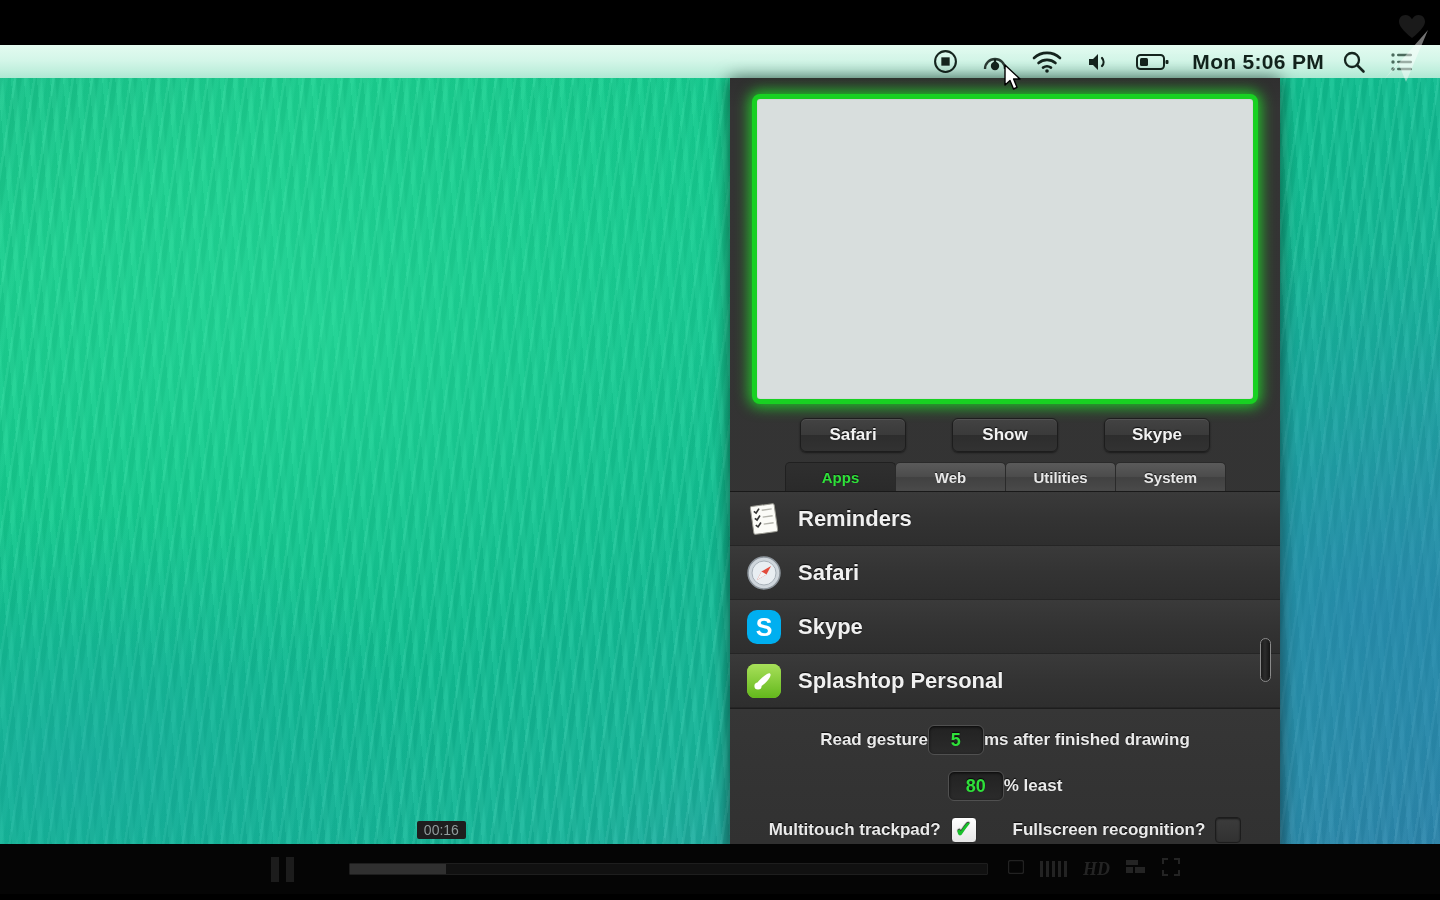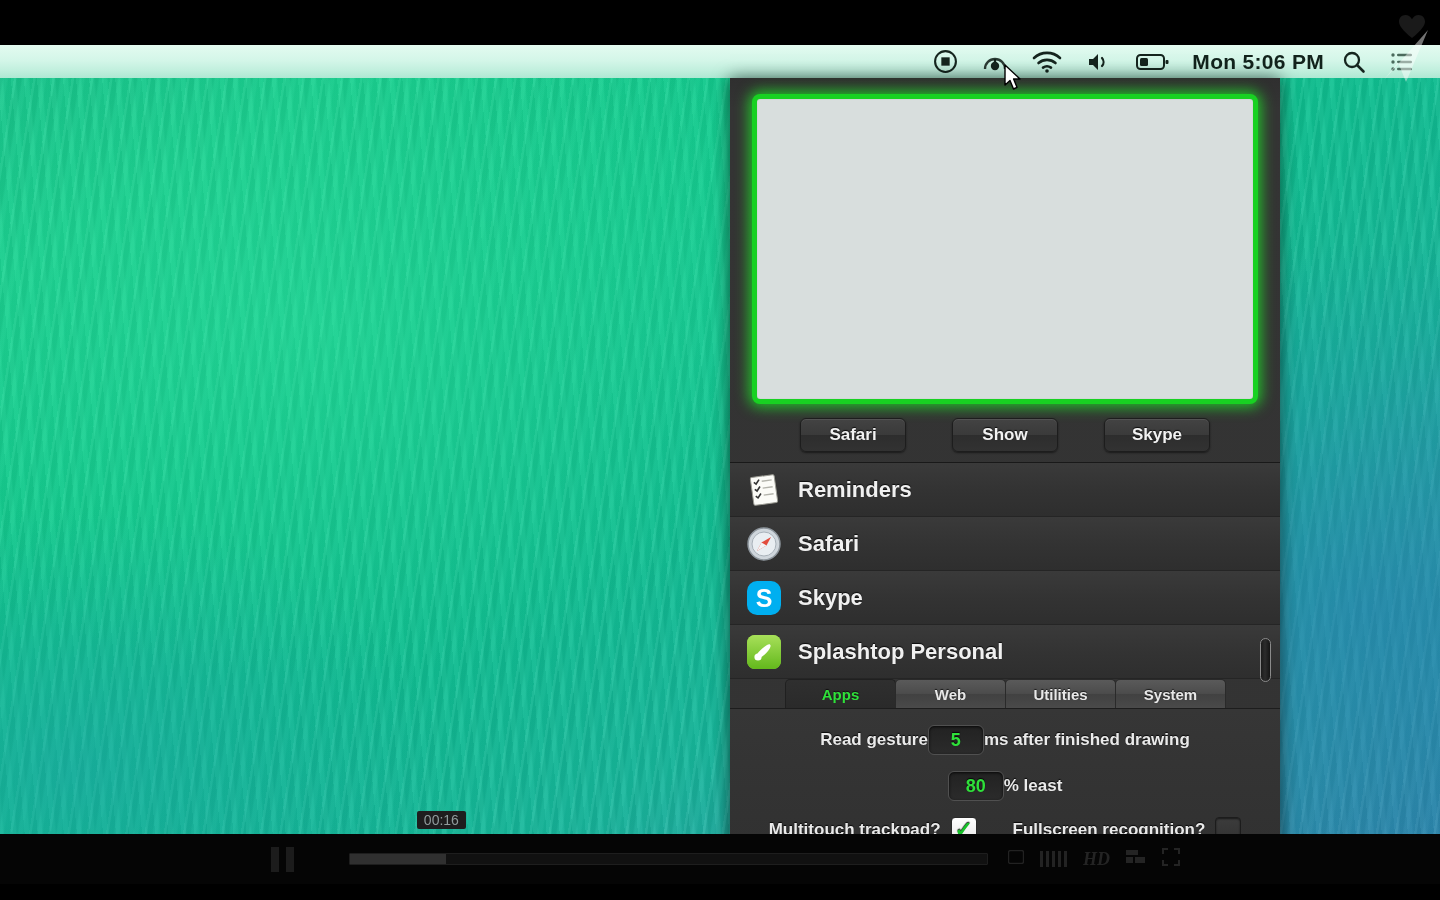--- a/index.html
+++ b/index.html
@@ -168,21 +168,21 @@
   }
   .checkbox.unchecked {
     background:linear-gradient(180deg,#3c3c3c,#313131);
     border:1px solid #1c1c1c;
     box-shadow:inset 0 1px 2px rgba(0,0,0,0.6);
   }
   .checkmark { font-size:22px; color:#18c12a; font-weight:bold; line-height:1; }
 
   
   #player {
-    position:absolute; left:0; bottom:16px; width:1440px; height:50px;
+    position:absolute; left:0; bottom:6px; width:1440px; height:50px;
     background:#050505; z-index:80;
     display:flex; align-items:center;
   }
   #pause-btn {
     width:64px; height:50px; display:flex; align-items:center; justify-content:center;
     gap:7px; cursor:pointer; margin-left:250px;
   }
   .pause-bar { width:8px; height:25px; background:#1c1c1c; }
   #progress-wrap {
     position:relative; flex:1; height:50px; display:flex; align-items:center;
@@ -299,20 +299,27 @@
   <div id="panel">
 
     <div id="canvas-wrap">
       <div id="draw-canvas"></div>
     </div>
 
     <div id="action-row">
       <div class="btn">Safari</div>
       <div class="btn">Show</div>
       <div class="btn">Skype</div>
+    </div>
+
+    <div id="tabs">
+      <div class="tab active">Apps</div>
+      <div class="tab">Web</div>
+      <div class="tab">Utilities</div>
+      <div class="tab">System</div>
     </div>
 
     <div id="app-list">
 
       <div class="app-row">
         <div class="app-icon">
           <svg width="36" height="36" viewBox="0 0 36 36">
             <g transform="rotate(-8 18 18)">
               <rect x="6" y="4" width="24" height="28" rx="1.5" fill="#fbfbf7" stroke="#9a9a92" stroke-width="1"></rect>
               <path d="M9 9 l2 2 l3.5 -4" stroke="#333" stroke-width="1.6" fill="none"></path>
@@ -359,27 +366,20 @@
               <stop offset="0" stop-color="#a8e05a"></stop>
                   <stop offset="1" stop-color="#63b81c"></stop>
             </linearGradient>
               </defs>
             <path d="M9 24 C14 25 20 21 24 14 C25.5 11 24 9 21 11 C16 14 11 19 9 24 Z" fill="#ffffff"></path>
             <circle cx="12" cy="23" r="3.6" fill="#ffffff"></circle>
           </svg>
         </div>
         <div class="app-name">Splashtop Personal</div>
       </div>
-    </div>
-
-    <div id="tabs">
-      <div class="tab active">Apps</div>
-      <div class="tab">Web</div>
-      <div class="tab">Utilities</div>
-      <div class="tab">System</div>
     </div>
 
     <div id="list-scrollbar">
       <div id="scroll-thumb"></div>
     </div>
 
     <div id="settings">
 
       <div class="set-row">
         <span>Read gesture</span>

